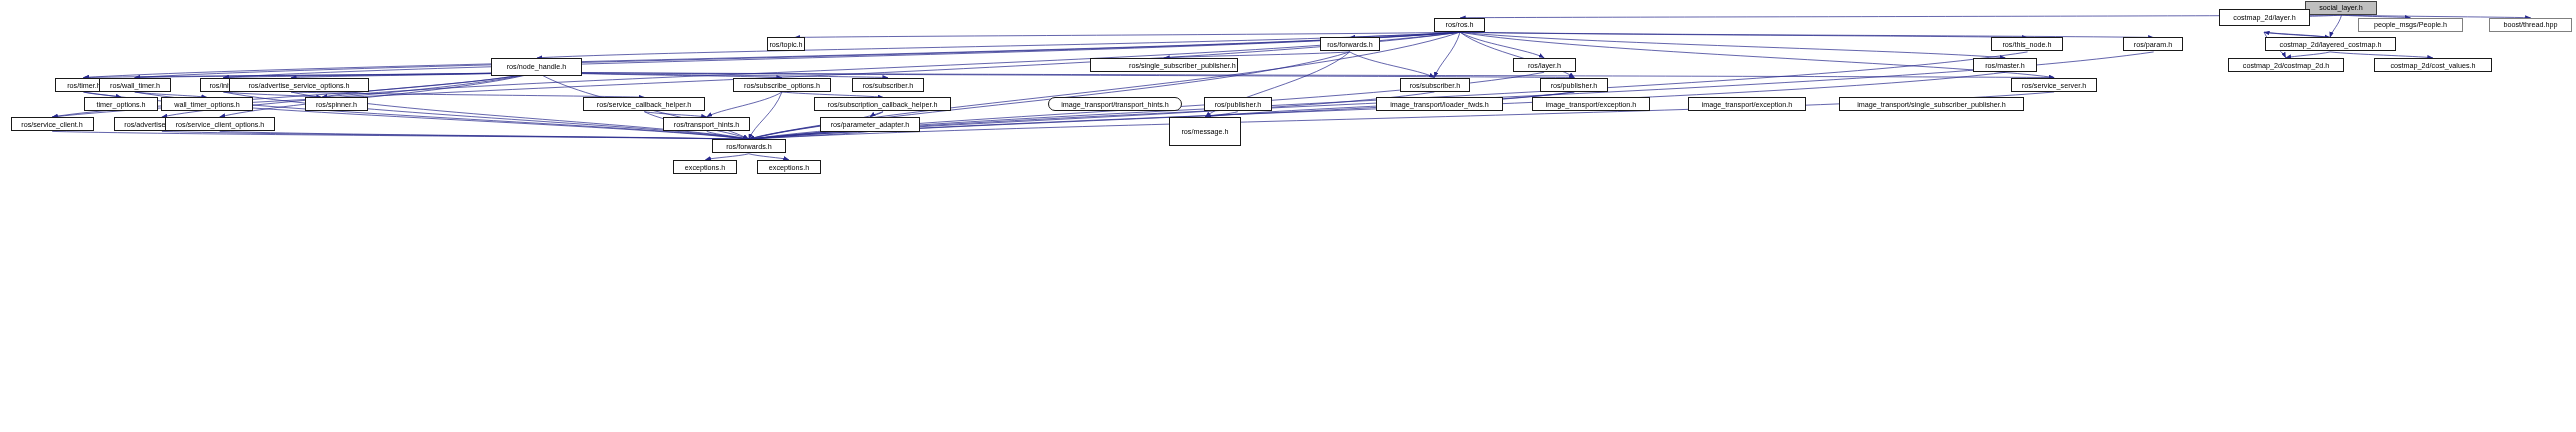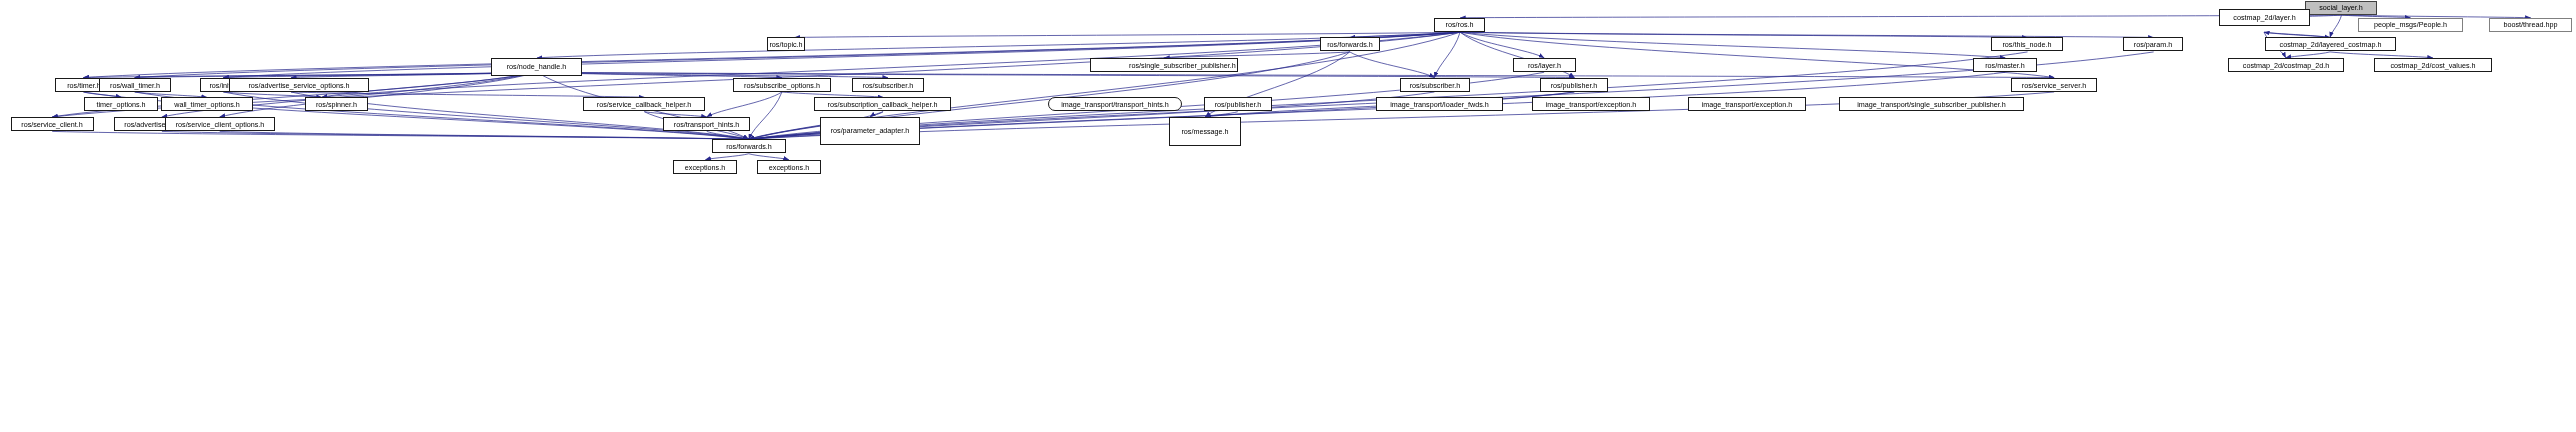--- a/index.html
+++ b/index.html
@@ -152,20 +152,20 @@
       <div class="node strong" style="left: 1048px; top: 97px; width: 134px; height: 14.4px; border-radius: 7px;">image_transport/transport_hints.h</div>
       <div class="node strong" style="left: 1204px; top: 97px; width: 68px; height: 14.4px;">ros/publisher.h</div>
       <div class="node strong" style="left: 1376px; top: 97px; width: 127px; height: 14.4px;">image_transport/loader_fwds.h</div>
       <div class="node strong" style="left: 1532px; top: 97px; width: 118px; height: 14.4px;">image_transport/exception.h</div>
       <div class="node strong" style="left: 1688px; top: 97px; width: 118px; height: 14.4px;">image_transport/exception.h</div>
       <div class="node strong" style="left: 1839px; top: 97px; width: 185px; height: 14.4px;">image_transport/single_subscriber_publisher.h</div>
       <div class="node strong" style="left: 10.5px; top: 117px; width: 83px; height: 14.4px;">ros/service_client.h</div>
       <div class="node strong" style="left: 114px; top: 117px; width: 95px; height: 14.4px;">ros/advertise_options.h</div>
       <div class="node strong" style="left: 165px; top: 117px; width: 110px; height: 14.4px;">ros/service_client_options.h</div>
       <div class="node strong" style="left: 663px; top: 117px; width: 87px; height: 14.4px;">ros/transport_hints.h</div>
-      <div class="node strong" style="left: 820px; top: 117px; width: 100px; height: 28px;">ros/parameter_adapter.h</div>
+      <div class="node strong" style="left: 820px; top: 117px; width: 100px; height: 15px;">ros/parameter_adapter.h</div>
       <div class="node strong" style="left: 1169px; top: 117px; width: 72px; height: 29px;">ros/message.h</div>
       <div class="node strong" style="left: 712px; top: 139px; width: 74px; height: 14.4px;">ros/forwards.h</div>
       <div class="node strong" style="left: 673px; top: 160px; width: 64px; height: 14.4px;">exceptions.h</div>
       <div class="node strong" style="left: 757px; top: 160px; width: 64px; height: 14.4px;">exceptions.h</div>
     </div>
 </div>
 
 
 </body></html>

